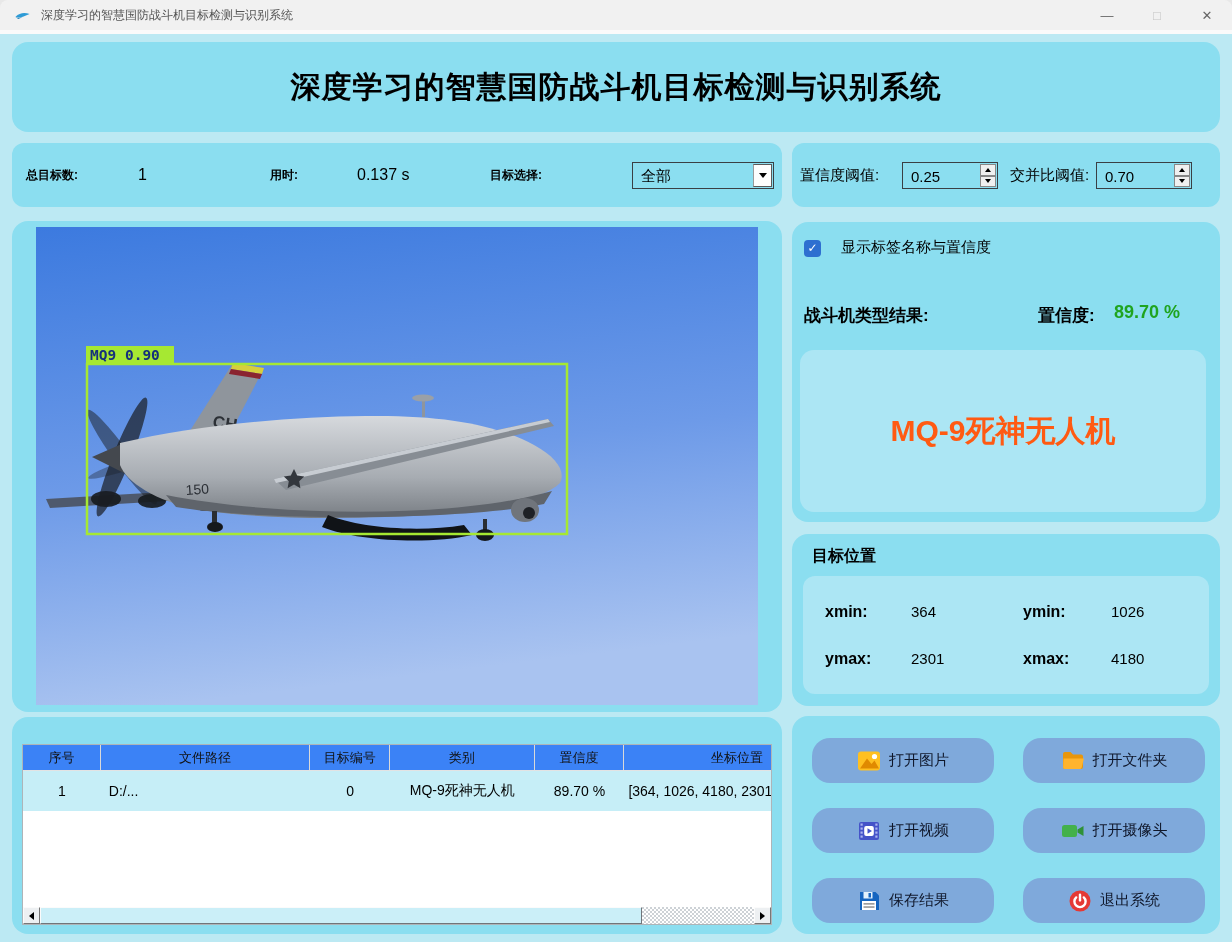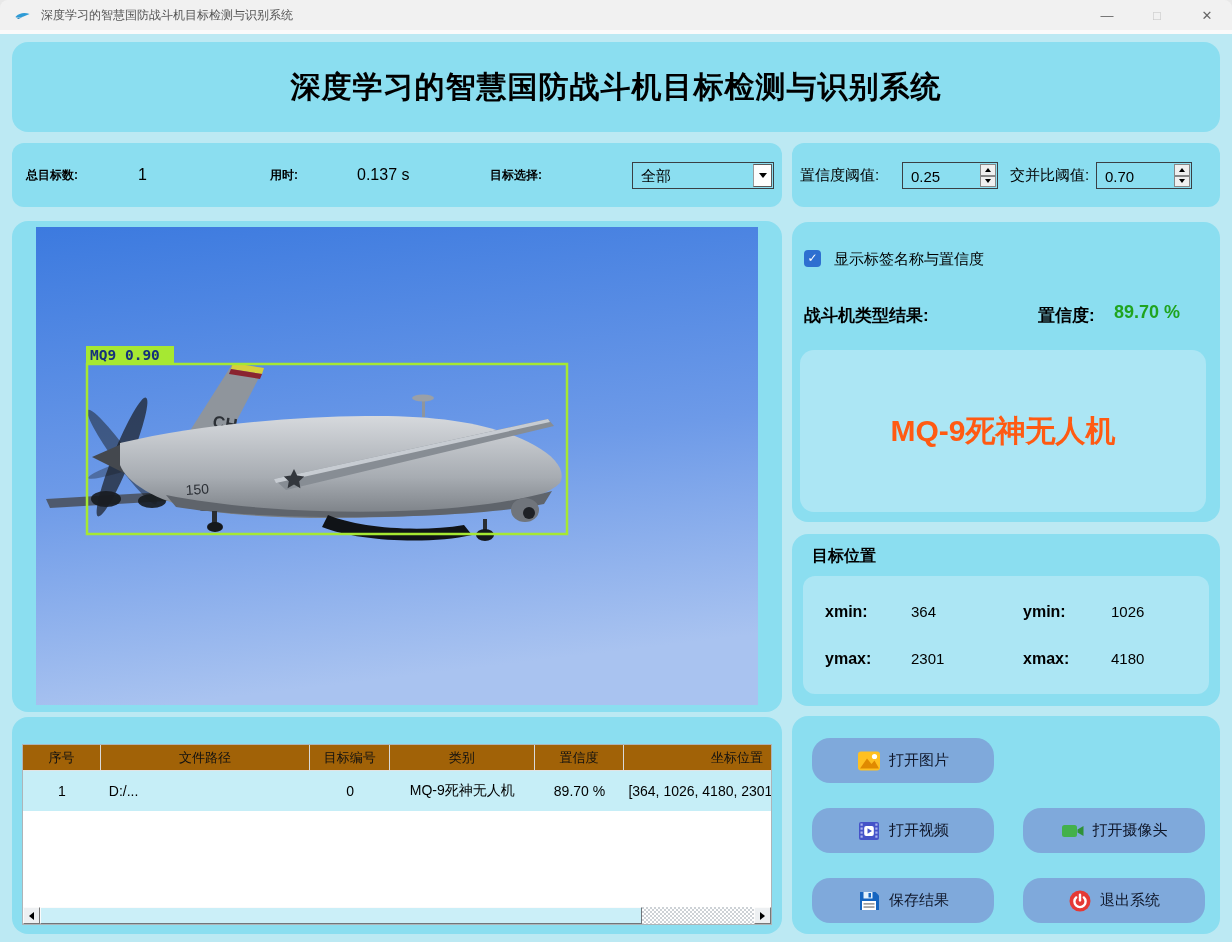--- a/index.html
+++ b/index.html
@@ -50,21 +50,21 @@
   .spin-btn { flex:1; background:#f0f0f0; border:1px solid #888; display:flex; align-items:center; justify-content:center; }
   .tri-up-s { width:0; height:0; border-left:3px solid transparent; border-right:3px solid transparent; border-bottom:4px solid #000; }
   .tri-dn-s { width:0; height:0; border-left:3px solid transparent; border-right:3px solid transparent; border-top:4px solid #000; }
 
   
   .image-panel { left:12px; top:187px; width:770px; height:491px; }
   .photo { position:absolute; left:24px; top:6px; width:722px; height:478px; }
 
   
   .detect-panel { left:792px; top:188px; width:428px; height:300px; }
-  .checkbox-row { position:absolute; left:12px; top:28px; display:flex; align-items:flex-start; gap:13px; }
+  .checkbox-row { position:absolute; left:12px; top:16px; display:flex; align-items:flex-end; gap:20px; }
   .checkbox { width:17px; height:17px; background:#2E6FD0; border-radius:4px; position:relative; }
   .checkbox::after { content:"✓"; position:absolute; left:50%; top:50%; transform:translate(-50%,-54%);
                      color:#fff; font-size:12px; font-weight:bold; }
   .cb-label { font-size:15px; color:#000; }
   .type-label { position:absolute; left:12px; top:82px; font-size:17px; font-weight:bold; }
   .conf-label { position:absolute; left:246px; top:82px; font-size:17px; font-weight:bold; }
   .conf-value { position:absolute; left:322px; top:80px; font-size:18px; font-weight:bold; color:#1FA41F; }
   .result-box { position:absolute; left:8px; top:128px; width:406px; height:162px; background:#ACE6F4;
                 border-radius:14px; display:flex; align-items:center; justify-content:center; }
   .result-text { font-size:30px; font-weight:bold; color:#FF5A12; }
@@ -75,21 +75,21 @@
   .pos-box { position:absolute; left:11px; top:42px; width:406px; height:118px; background:#ACE6F4;
              border-radius:12px; display:grid; grid-template-columns:86px 112px 88px 1fr;
              grid-template-rows:1fr 1fr; align-items:center; padding:12px 0 12px 22px; }
   .pos-label { font-size:16px; font-weight:bold; }
   .pos-value { font-size:15px; }
 
   
   .table-panel { left:12px; top:683px; width:770px; height:217px; }
   .table-widget { position:absolute; left:10px; top:27px; width:750px; height:181px; background:#fff;
                   border:1px solid #aeb4b8; display:flex; flex-direction:column; }
-  .thead { display:flex; height:26px; background:#a16207; border-bottom:1px solid #e3e3e3; }
+  .thead { display:flex; height:26px; background:#3b82f6; border-bottom:1px solid #e3e3e3; }
   .th { font-size:13px; color:#111; display:flex; align-items:center; justify-content:center;
         border-right:1px solid #d9d9d9; overflow:hidden; }
   .th:last-child { border-right:none; justify-content:flex-end; padding-right:8px; }
   .trow { display:flex; height:40px; background:#C6EEF7; }
   .td { font-size:14px; color:#000; display:flex; align-items:center; justify-content:center;
         overflow:hidden; white-space:nowrap; }
   .c0 { width:78px; } .c1 { width:210px; } .c2 { width:80px; } .c3 { width:145px; } .c4 { width:90px; } .c5 { width:147px; }
   .td.c1 { justify-content:flex-start; padding-left:8px; }
   .td.c5 { justify-content:flex-start; padding-left:4px; }
   .table-filler { flex:1; background:#fff; }
@@ -301,20 +301,27 @@
 
       <div class="action-btn b0">
         <svg width="24" height="24" viewBox="0 0 24 24">
             <rect x="1" y="2.5" width="22" height="19" rx="3" fill="#FFC021"></rect>
             <circle cx="17.5" cy="7.5" r="2.6" fill="#fff"></circle>
             <path d="M3 19.5 L10 9.5 L14.5 15 L17.5 11.5 L22 19.5 Z" fill="#E08A00"></path>
           </svg>
         <span class="btn-label">打开图片</span>
       </div>
 
+      <div class="action-btn b1">
+        <svg width="24" height="24" viewBox="0 0 24 24">
+            <path d="M2 5 a2 2 0 0 1 2 -2 h5.5 l2.5 2.5 H20 a2 2 0 0 1 2 2 V18 a2 2 0 0 1 -2 2 H4 a2 2 0 0 1 -2 -2 Z" fill="#E8960C"></path>
+            <path d="M2.5 9.5 H23 L20.5 19 a1.8 1.8 0 0 1 -1.8 1 H4 a2 2 0 0 1 -1.9 -1.6 Z" fill="#FFB42E"></path>
+          </svg>
+        <span class="btn-label">打开文件夹</span>
+      </div>
 
       <div class="action-btn b3">
         <svg width="24" height="24" viewBox="0 0 24 24">
             <rect x="1" y="6" width="15" height="12" rx="2.5" fill="#43B14B"></rect>
             <path d="M16.5 10.5 L22.5 7 V17 L16.5 13.5 Z" fill="#2F9137"></path>
           </svg>
         <span class="btn-label">打开摄像头</span>
       </div>
 
       <div class="action-btn b2">

